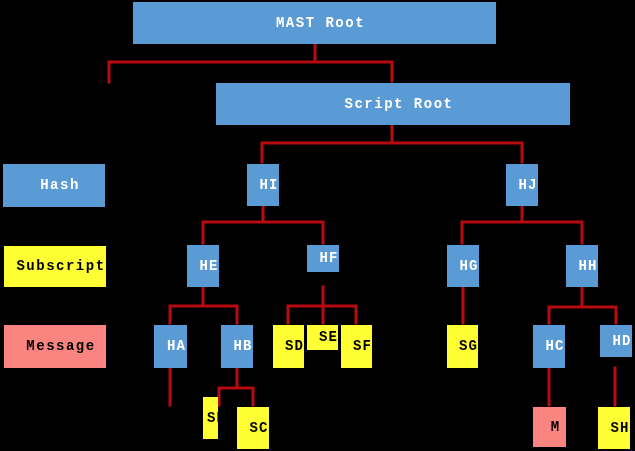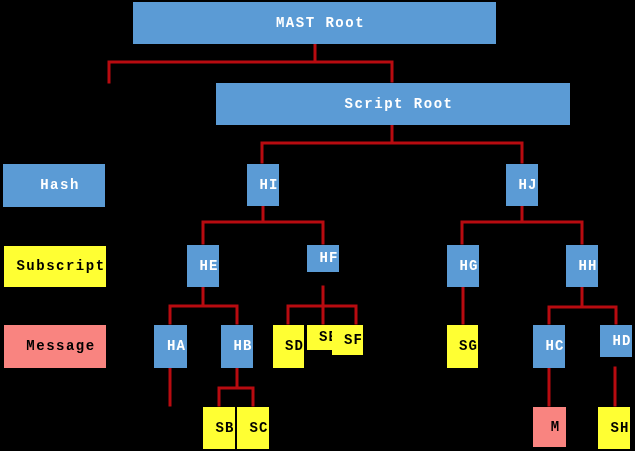--- a/index.html
+++ b/index.html
@@ -77,23 +77,23 @@
   <div class="box n-blue small" style="left:187px; top:245px; width:32px; height:42px;">HE</div>
   <div class="box n-blue small" style="left:307px; top:245px; width:32px; height:27px;">HF</div>
   <div class="box n-blue small" style="left:447px; top:245px; width:32px; height:42px;">HG</div>
   <div class="box n-blue small" style="left:566px; top:245px; width:32px; height:42px;">HH</div>
 
   <div class="box n-salmon" style="left:4px; top:325px; width:102px; height:43px;">Message</div>
   <div class="box n-blue small" style="left:154px; top:325px; width:33px; height:43px;">HA</div>
   <div class="box n-blue small" style="left:221px; top:325px; width:32px; height:43px;">HB</div>
   <div class="box n-yellow small" style="left:273px; top:325px; width:31px; height:43px;">SD</div>
   <div class="box n-yellow small" style="left:307px; top:325px; width:31px; height:25px;">SE</div>
-  <div class="box n-yellow small" style="left:332px; top:325px; width:31px; height:30px;">SF</div>
+  <div class="box n-yellow small" style="left:341px; top:325px; width:31px; height:43px;">SF</div>
   <div class="box n-yellow small" style="left:447px; top:325px; width:31px; height:43px;">SG</div>
   <div class="box n-blue small" style="left:533px; top:325px; width:32px; height:43px;">HC</div>
   <div class="box n-blue small" style="left:600px; top:325px; width:32px; height:32px;">HD</div>
 
-  <div class="box n-yellow small" style="left:203px; top:407px; width:32px; height:42px;">SB</div>
+  <div class="box n-yellow small" style="left:203px; top:397px; width:15px; height:42px;">SB</div>
   <div class="box n-yellow small" style="left:237px; top:407px; width:32px; height:42px;">SC</div>
   <div class="box n-salmon small" style="left:533px; top:407px; width:33px; height:40px;">M</div>
   <div class="box n-yellow small" style="left:598px; top:407px; width:32px; height:42px;">SH</div>
 
 </div>
 
 </body></html>

